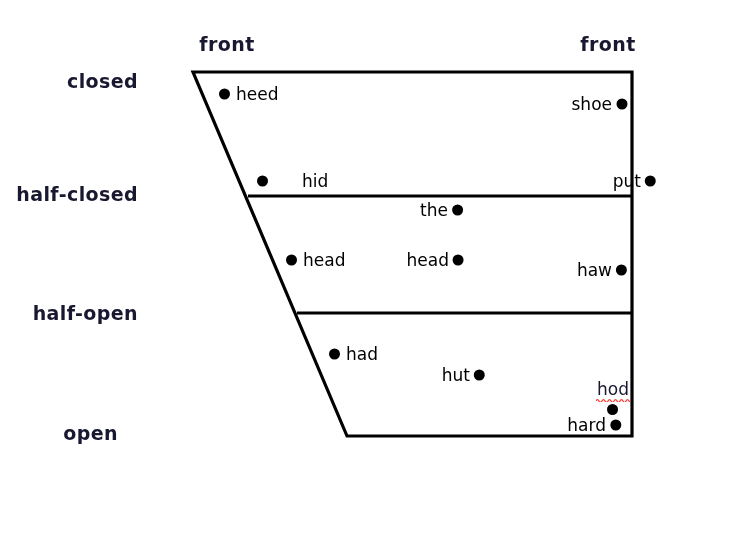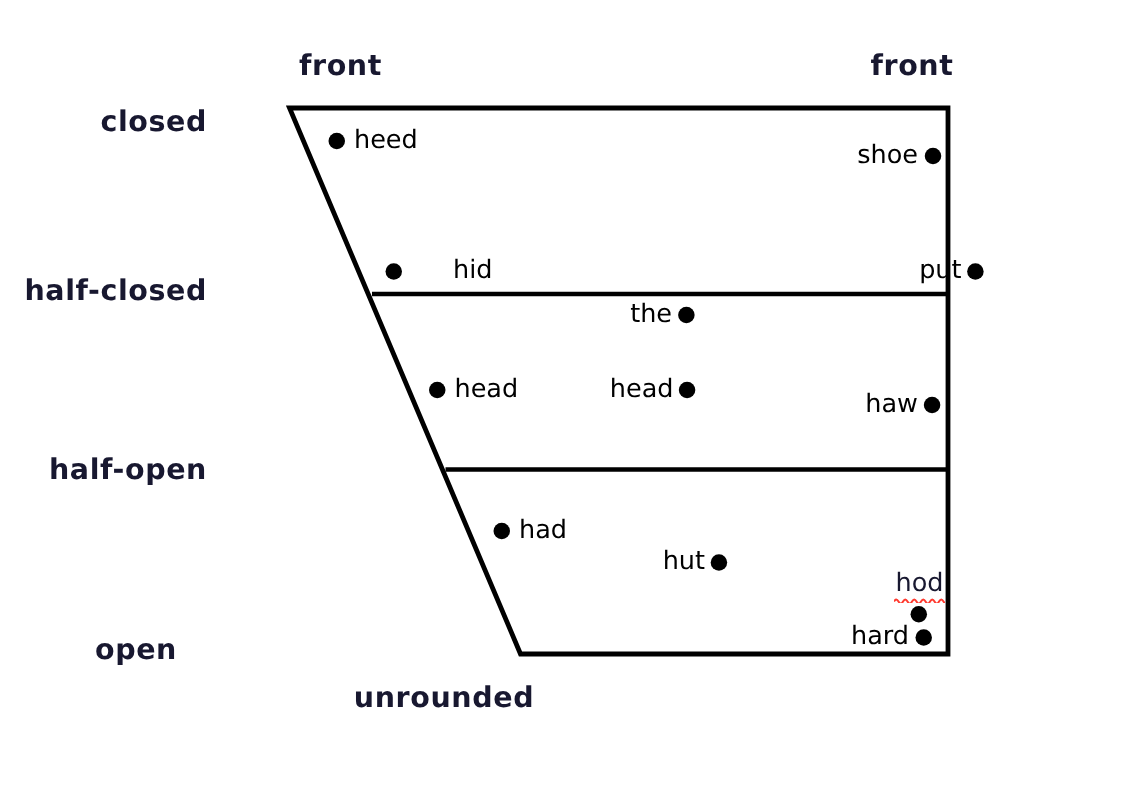--- a/index.html
+++ b/index.html
@@ -125,21 +125,20 @@
   </svg>
 
   <div class="axis-label col-label" style="left:227px; top:44px;">front</div>
   <div class="axis-label col-label" style="left:608px; top:44px;">front</div>
 
   <div class="axis-label row-label" style="right:580px; top:81px;">closed</div>
   <div class="axis-label row-label" style="right:580px; top:194px;">half-closed</div>
   <div class="axis-label row-label" style="right:580px; top:313px;">half-open</div>
   <div class="axis-label row-label" style="right:600px; top:433px;">open</div>
 
-  <div class="axis-label bottom-label" style="left:296px; top:465px;">unrounded</div>
 
   <div class="vowel label-right" style="left:219px; top:94px;">
     <span class="dot"></span>
     <span class="word">heed</span>
   </div>
 
   <div class="vowel label-left" style="left:627px; top:104px;">
     <span class="dot"></span>
     <span class="word">shoe</span>
   </div>

